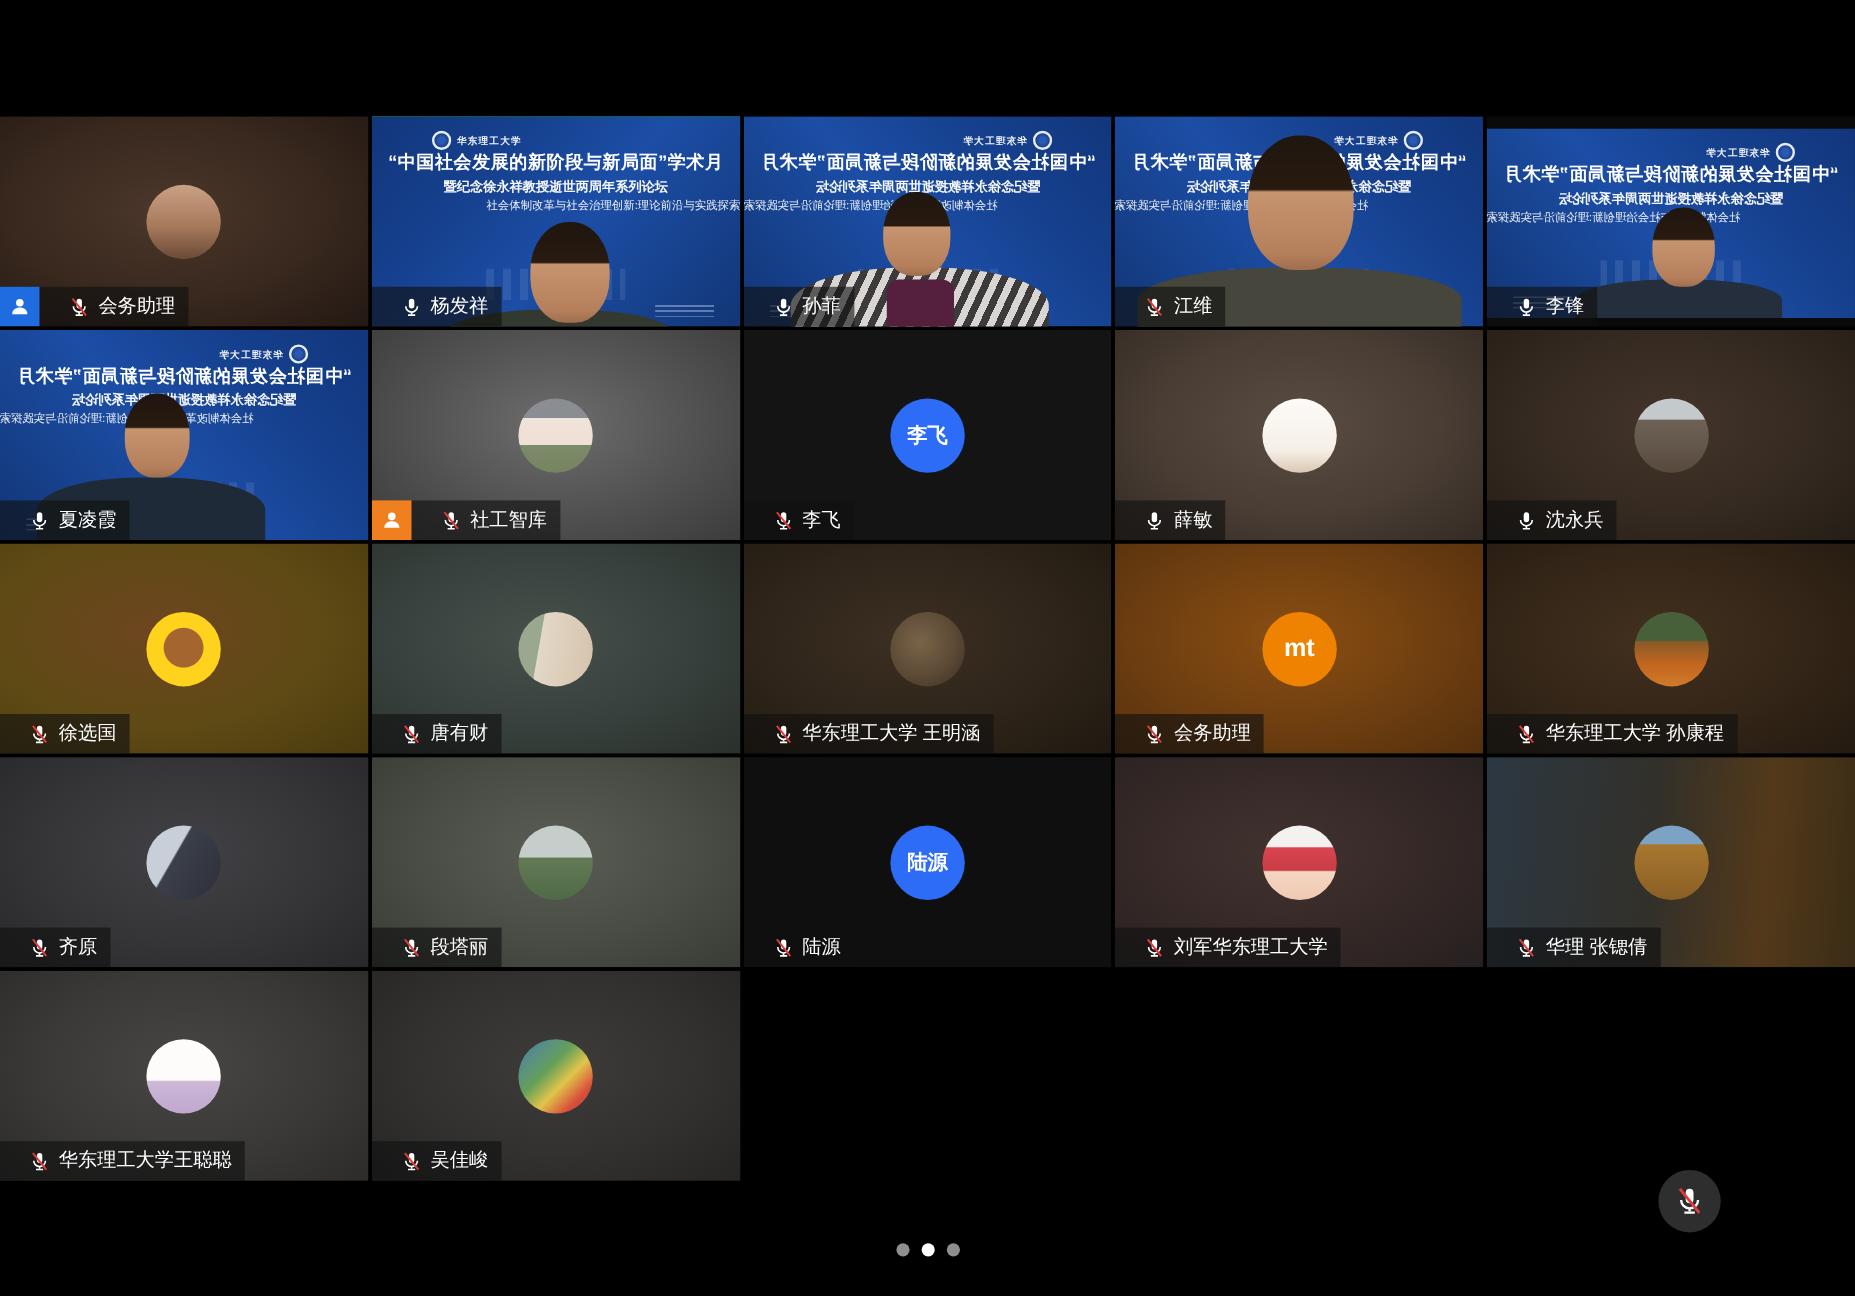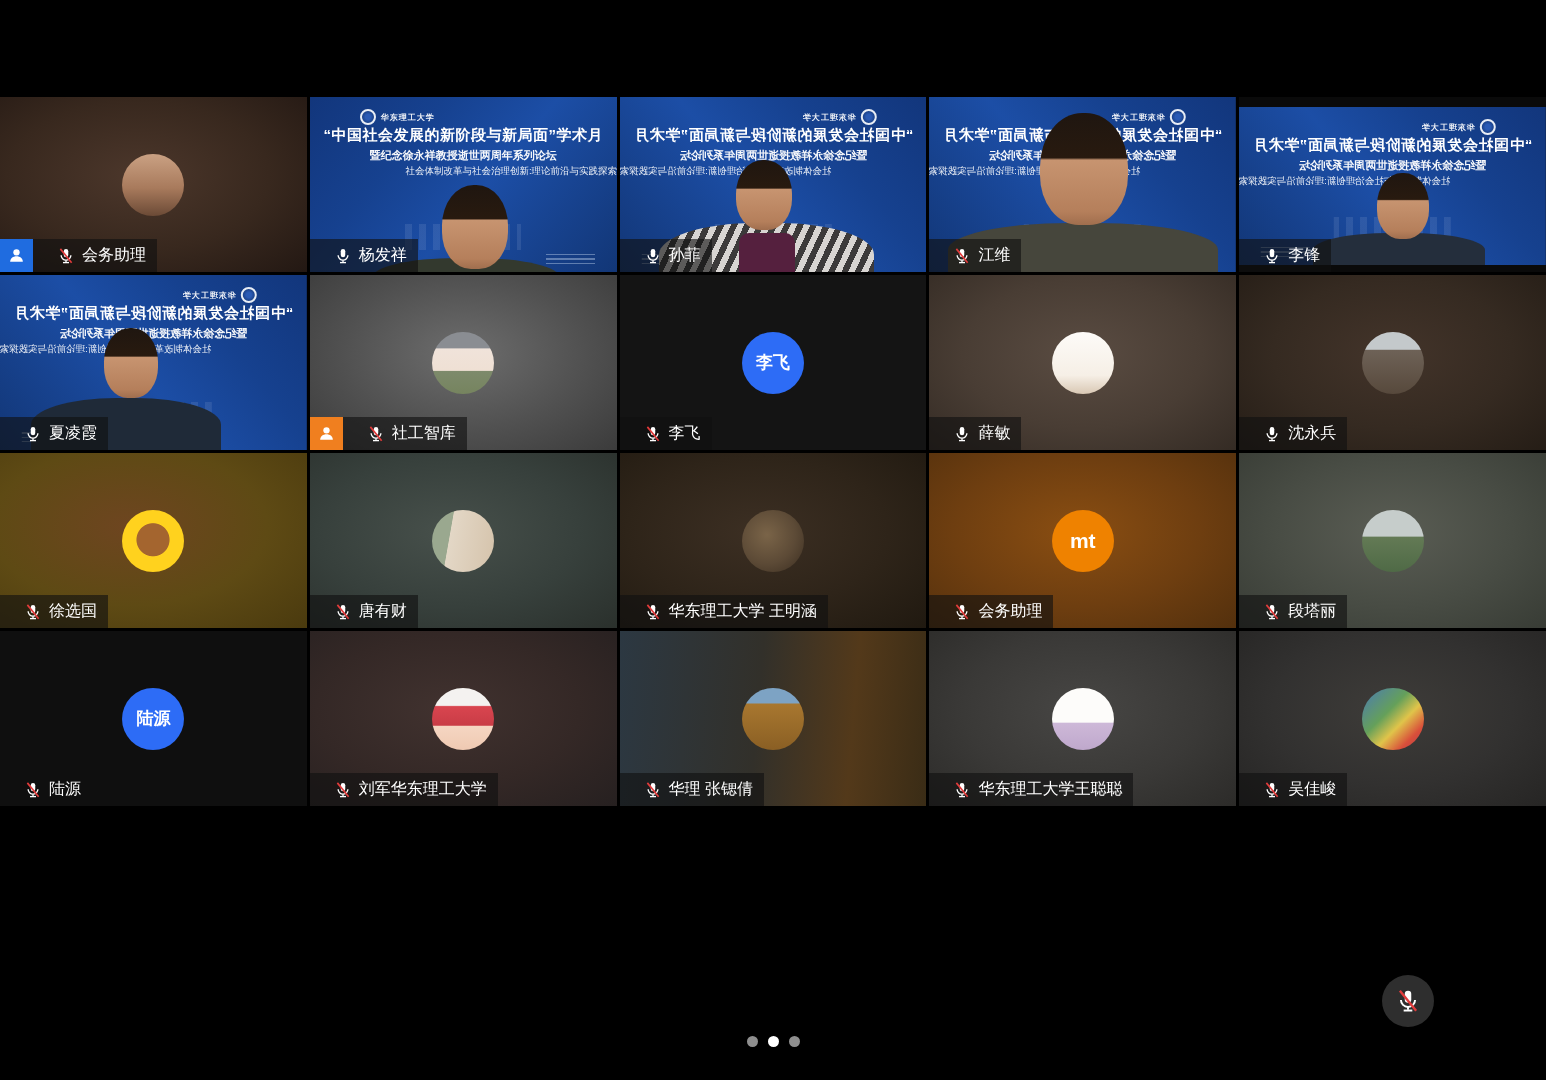--- a/index.html
+++ b/index.html
@@ -408,20 +408,56 @@
     <path d="M5.5 11a6.5 6.5 0 0 0 13 0" stroke="#ffffff" stroke-width="1.8" fill="none"></path>
     <line x1="12" y1="17.5" x2="12" y2="20" stroke="#ffffff" stroke-width="1.8"></line>
     <line x1="8" y1="20.8" x2="16" y2="20.8" stroke="#ffffff" stroke-width="1.8"></line>
     <line x1="4.5" y1="2.5" x2="19.5" y2="21" stroke="#e23b3b" stroke-width="2.2"></line>
   </svg>
               <span>会务助理</span>
             </div>
         </div>
       </div>
       <div class="tile">
+        <div class="video" style="background:radial-gradient(ellipse at 45% 45%,#42301f 0%,#332517 55%,#241a10 100%);">
+          <div class="avatar" style="background:linear-gradient(180deg,#47603a 0%,#47603a 38%,#8a5a28 40%,#c2661f 70%,#d07a2a 100%);"></div>
+        </div>
+        <div class="label-row">
+          <div class="label">
+
+  <svg class="mic" viewBox="0 0 24 24">
+    <rect x="9" y="2.5" width="6" height="11" rx="3" fill="#ffffff"></rect>
+    <path d="M5.5 11a6.5 6.5 0 0 0 13 0" stroke="#ffffff" stroke-width="1.8" fill="none"></path>
+    <line x1="12" y1="17.5" x2="12" y2="20" stroke="#ffffff" stroke-width="1.8"></line>
+    <line x1="8" y1="20.8" x2="16" y2="20.8" stroke="#ffffff" stroke-width="1.8"></line>
+    <line x1="4.5" y1="2.5" x2="19.5" y2="21" stroke="#e23b3b" stroke-width="2.2"></line>
+  </svg>
+              <span>华东理工大学 孙康程</span>
+            </div>
+        </div>
+      </div>
+      <div class="tile">
+        <div class="video" style="background:radial-gradient(ellipse at 50% 45%,#424246 0%,#353538 55%,#28282b 100%);">
+          <div class="avatar" style="background:linear-gradient(120deg,#c9cfd8 0%,#c9cfd8 38%,#3b3f4a 40%,#2d3039 100%);"></div>
+        </div>
+        <div class="label-row">
+          <div class="label">
+
+  <svg class="mic" viewBox="0 0 24 24">
+    <rect x="9" y="2.5" width="6" height="11" rx="3" fill="#ffffff"></rect>
+    <path d="M5.5 11a6.5 6.5 0 0 0 13 0" stroke="#ffffff" stroke-width="1.8" fill="none"></path>
+    <line x1="12" y1="17.5" x2="12" y2="20" stroke="#ffffff" stroke-width="1.8"></line>
+    <line x1="8" y1="20.8" x2="16" y2="20.8" stroke="#ffffff" stroke-width="1.8"></line>
+    <line x1="4.5" y1="2.5" x2="19.5" y2="21" stroke="#e23b3b" stroke-width="2.2"></line>
+  </svg>
+              <span>齐原</span>
+            </div>
+        </div>
+      </div>
+      <div class="tile">
         <div class="video" style="background:radial-gradient(ellipse at 50% 45%,#5a5d54 0%,#484c44 55%,#383c35 100%);">
           <div class="avatar" style="background:linear-gradient(180deg,#c6cdcb 0%,#c6cdcb 42%,#637a55 44%,#4f6a46 100%);"></div>
         </div>
         <div class="label-row">
           <div class="label">
 
   <svg class="mic" viewBox="0 0 24 24">
     <rect x="9" y="2.5" width="6" height="11" rx="3" fill="#ffffff"></rect>
     <path d="M5.5 11a6.5 6.5 0 0 0 13 0" stroke="#ffffff" stroke-width="1.8" fill="none"></path>
     <line x1="12" y1="17.5" x2="12" y2="20" stroke="#ffffff" stroke-width="1.8"></line>

